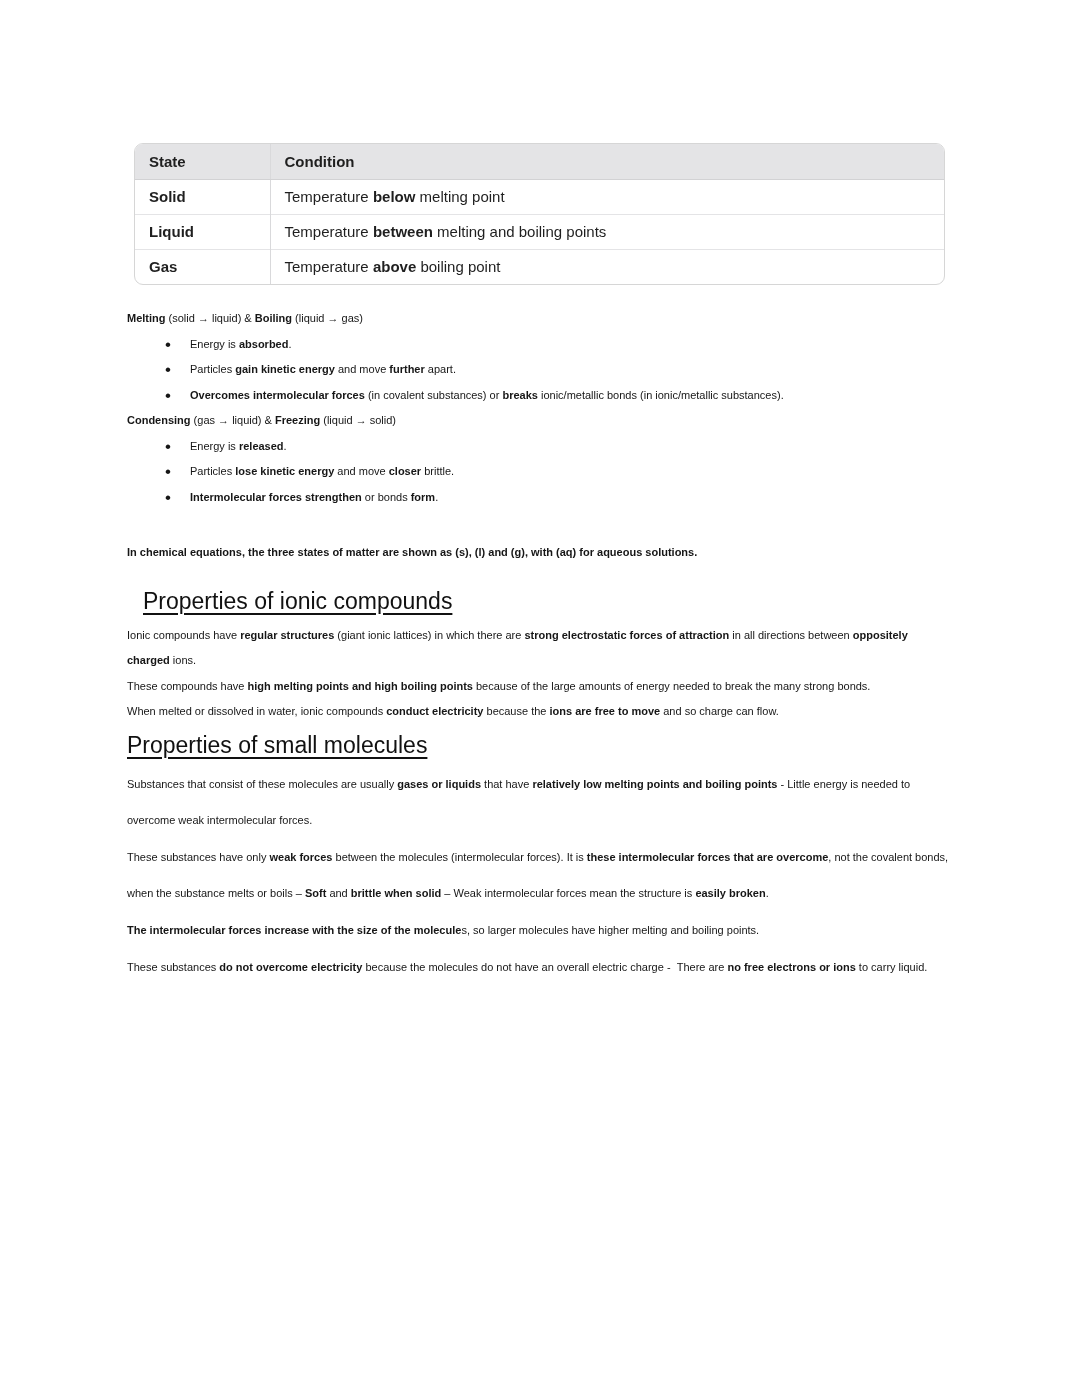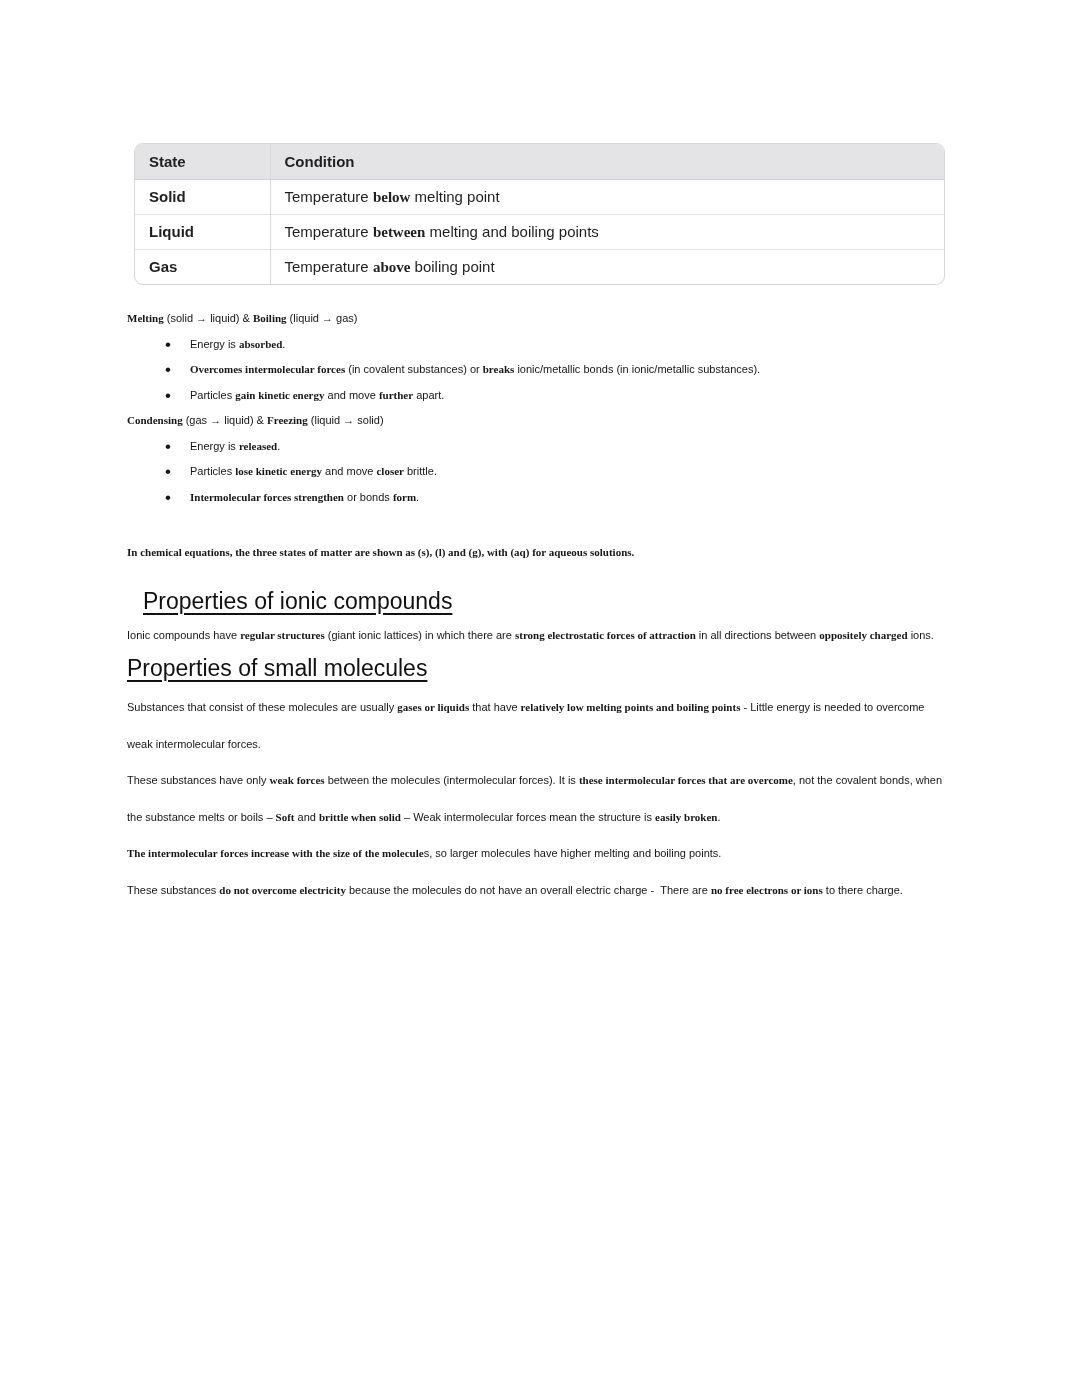--- a/index.html
+++ b/index.html
@@ -51,21 +51,21 @@
   table.states tbody td:first-child { font-weight:700; }
   table.states tbody tr:first-child td { border-top:none; }
 
   
   .para, .bullets li {
     font-size:11px;
     line-height:25.5px;
     color:#161616;
   }
   .para { max-width:823px; }
-  .para strong, .bullets strong, table strong { font-weight:700;font-family:Liberation Serif, serif; }
+  .para strong, .bullets strong, table strong { font-weight:700; }
   .p15 { line-height:36.6px; }
   .note-gap { margin-top:24px; }
 
   ul.bullets { list-style:none; max-width:823px; }
   ul.bullets li { position:relative; padding-left:63px; }
   ul.bullets li::before {
     content:"\2022";
     position:absolute;
     left:38px; top:0;
     font-size:17px;
@@ -109,35 +109,37 @@
           <td>Gas</td>
           <td><span>Temperature </span><strong>above</strong><span> boiling point</span></td>
         </tr>
       </tbody>
     </table>
   </div>
 
   <p class="para"><strong>Melting</strong><span> (solid → liquid) &amp; </span><strong>Boiling</strong><span> (liquid → gas)</span></p>
   <ul class="bullets">
     <li><span>Energy is </span><strong>absorbed</strong><span>.</span></li>
+    <li><span>Particles </span><strong>gain kinetic energy</strong><span> and move </span><strong>further</strong><span> apart.</span></li>
     <li><strong>Overcomes intermolecular forces</strong><span> (in covalent substances) or </span><strong>breaks</strong><span> ionic/metallic bonds (in ionic/metallic substances).</span></li>
-    <li><span>Particles </span><strong>gain kinetic energy</strong><span> and move </span><strong>further</strong><span> apart.</span></li>
   </ul>
 
   <p class="para"><strong>Condensing</strong><span> (gas → liquid) &amp; </span><strong>Freezing</strong><span> (liquid → solid)</span></p>
   <ul class="bullets">
     <li><span>Energy is </span><strong>released</strong><span>.</span></li>
     <li><span>Particles </span><strong>lose kinetic energy</strong><span> and move </span><strong>closer</strong><span> brittle.</span></li>
     <li><strong>Intermolecular forces strengthen</strong><span> or bonds </span><strong>form</strong><span>.</span></li>
   </ul>
 
   <p class="para p15 note-gap"><strong>In chemical equations, the three states of matter are shown as (s), (l) and (g), with (aq) for aqueous solutions.</strong></p>
 
   <h2 class="doc-heading h-ionic">Properties of ionic compounds</h2>
   <p class="para"><span>Ionic compounds have </span><strong>regular structures</strong><span> (giant ionic lattices) in which there are </span><strong>strong electrostatic forces of attraction</strong><span> in all directions between </span><strong>oppositely charged</strong><span> ions.</span></p>
+  <p class="para"><span>These compounds have </span><strong>high melting points and high boiling points</strong><span> because of the large amounts of energy needed to break the many strong bonds.</span></p>
+  <p class="para"><span>When melted or dissolved in water, ionic compounds </span><strong>conduct electricity</strong><span> because the </span><strong>ions are free to move</strong><span> and so charge can flow.</span></p>
 
   <h2 class="doc-heading h-small">Properties of small molecules</h2>
   <p class="para p15"><span>Substances that consist of these molecules are usually </span><strong>gases or liquids</strong><span> that have </span><strong>relatively low melting points and boiling points</strong><span> - Little energy is needed to overcome weak intermolecular forces.</span></p>
   <p class="para p15"><span>These substances have only </span><strong>weak forces</strong><span> between the molecules (intermolecular forces). It is </span><strong>these intermolecular forces that are overcome</strong><span>, not the covalent bonds, when the substance melts or boils – </span><strong>Soft</strong><span> and </span><strong>brittle when solid</strong><span> – Weak intermolecular forces mean the structure is </span><strong>easily broken</strong><span>.</span></p>
   <p class="para p15"><strong>The intermolecular forces increase with the size of the molecule</strong><span>s, so larger molecules have higher melting and boiling points.</span></p>
-  <p class="para p15"><span>These substances </span><strong>do not overcome electricity</strong><span> because the molecules do not have an overall electric charge - &nbsp;There are </span><strong>no free electrons or ions</strong><span> to there charge.</span></p>
+  <p class="para p15"><span>These substances </span><strong>do not overcome electricity</strong><span> because the molecules do not have an overall electric charge - &nbsp;There are </span><strong>no free electrons or ions</strong><span> to carry liquid.</span></p>
 
 </div>
 
 </body></html>

